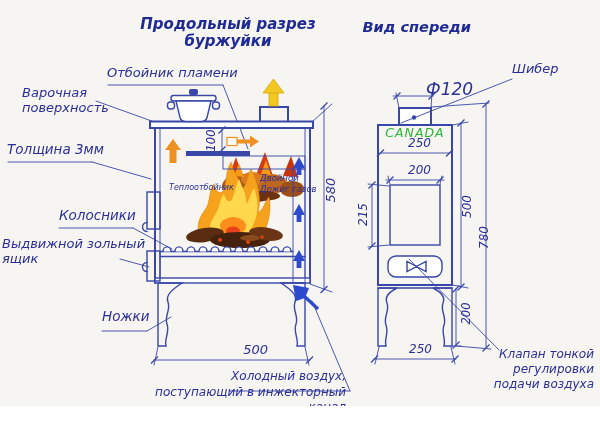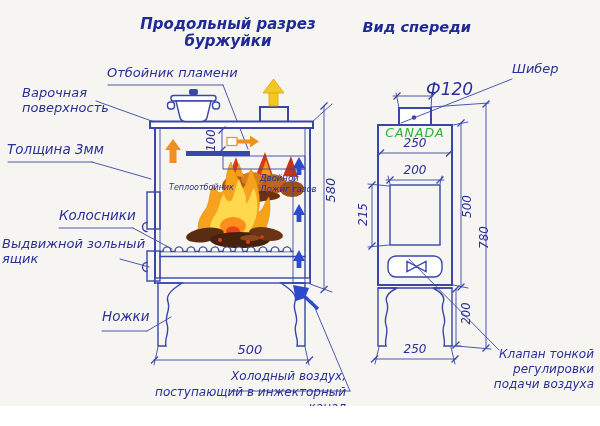--- a/index.html
+++ b/index.html
@@ -14,21 +14,21 @@
   svg.draw{position:absolute;left:0;top:0;}
   .ln{stroke:var(--line);fill:none;stroke-width:1.4;stroke-linecap:round;}
   .ln2{stroke-width:2;}
   .thin{stroke-width:0.9;}
   .tick{stroke:var(--line);stroke-width:1.2;}
   .fillw{fill:#fff;}
   .fline{fill:var(--line);stroke:none;}
   .t{position:absolute;color:var(--label);font-style:italic;line-height:1.15;white-space:normal;}
   .title{font-weight:bold;color:var(--title);text-align:center;line-height:1.15;}
   .rot{transform:rotate(-90deg);text-align:center;}
-  .ctr{text-align:center;font-style:italic;}
+  .ctr{text-align:right;font-style:italic;}
   .rgt{text-align:right;}
   .brand{color:var(--brand-green);font-weight:normal;letter-spacing:1px;text-align:center;}
 </style>
 </head>
 <body>
 
 <div class="stage">
 
 <svg class="draw" width="600" height="426" viewBox="0 0 600 426">
   <defs>

